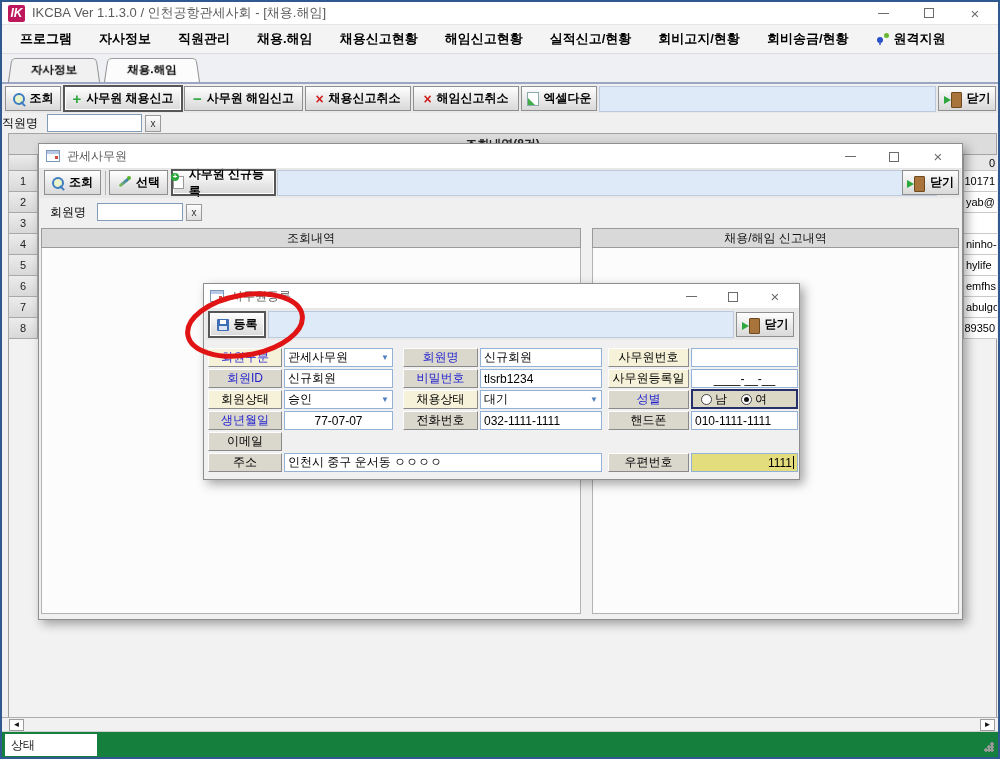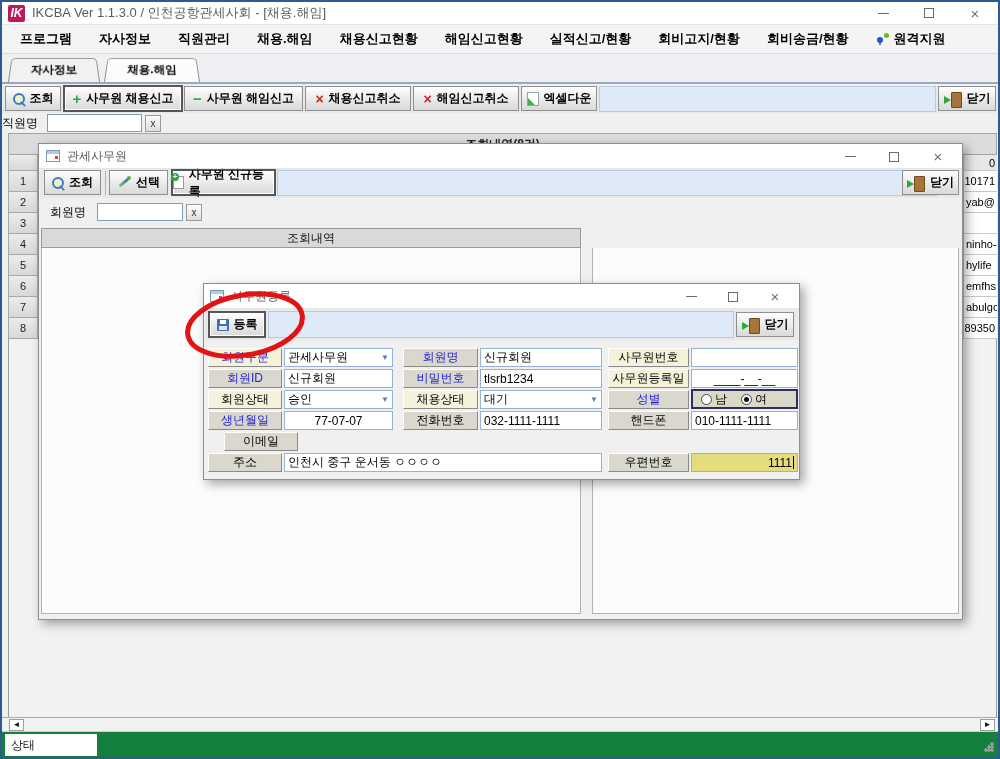--- a/index.html
+++ b/index.html
@@ -262,20 +262,21 @@
     </div>
   </div>
 
   <div class="abs filterrow" style="left:1px; top:54px; width:921px; height:28px; padding-left:10px;">
     <span>회원명</span>
     <span class="inp" style="width:86px; margin-left:11px;"></span>
     <span class="clearbtn">x</span>
   </div>
 
   <div class="panel-header" style="left:2px; top:84px; width:540px;">조회내역</div>
+  <div class="panel-header" style="left:553px; top:84px; width:367px;">채용/해임 신고내역</div>
   <div class="panel-body" style="left:2px; top:104px; width:540px; height:366px;"></div>
   <div class="panel-body" style="left:553px; top:104px; width:367px; height:366px;"></div>
 </div>
 
 <div class="abs dialog" style="left:203px; top:283px; width:597px; height:197px; z-index:20;">
   <div class="dlg-title">
     <span class="icon-form" style="margin-left:6px;"></span>
     <span class="t">사무원등록</span>
   </div>
   <span class="dlg-ctl" style="right:88px;">
@@ -355,21 +356,21 @@
     </div>
   <div class="lbl grey" style="left:199px; top:127px; width:75px;">전화번호</div>
   <div class="fld" style="left:276px; top:127px; width:122px;">
       <span>032-1111-1111</span>
     </div>
   <div class="lbl grey" style="left:404px; top:127px; width:81px;">핸드폰</div>
   <div class="fld" style="left:487px; top:127px; width:107px;">
       <span>010-1111-1111</span>
     </div>
 
-  <div class="lbl grey" style="left:20px; top:148px; width:74px;">이메일</div>
+  <div class="lbl grey" style="left:4px; top:148px; width:74px;">이메일</div>
 
   <div class="lbl grey" style="left:4px; top:169px; width:74px;">주소</div>
   <div class="fld" style="left:80px; top:169px; width:318px;">
       <span>인천시 중구 운서동 ㅇㅇㅇㅇ</span>
     </div>
   <div class="lbl grey" style="left:404px; top:169px; width:81px;">우편번호</div>
   <div class="fld right zip" style="left:487px; top:169px; width:107px;">
     <span>1111</span>
       <span class="caret"></span>
   </div>

